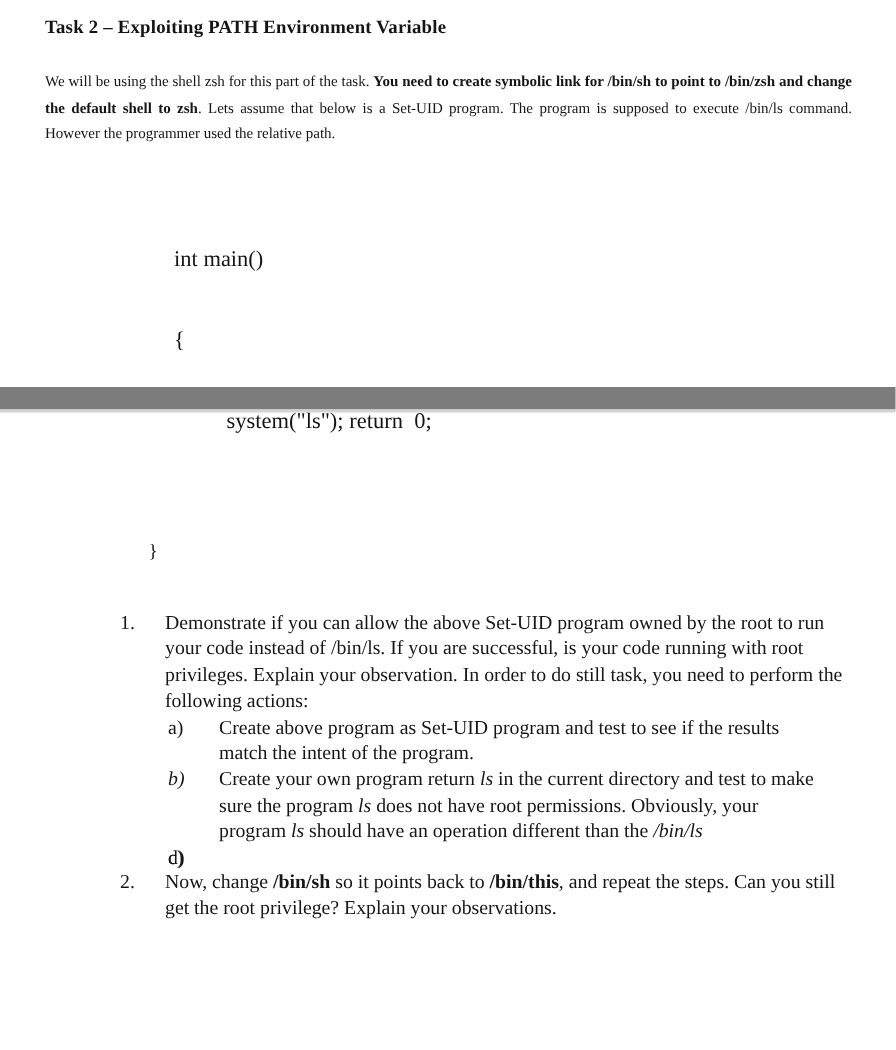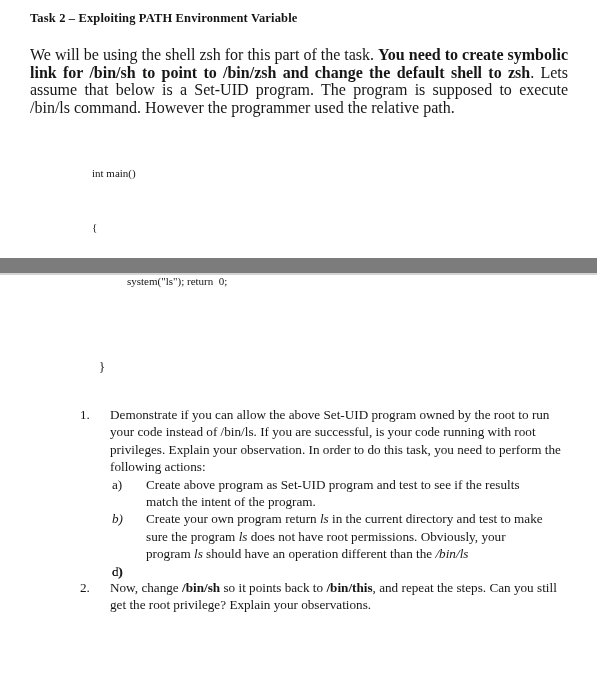--- a/index.html
+++ b/index.html
@@ -35,34 +35,34 @@
     color: #141414;
     white-space: nowrap;
   }
 
   
   .intro-para {
     position: absolute;
     left: 30px;
     top: 46px;
     width: 538px;
-    font-size: 16px;
+    font-size: 10px;
     line-height: 17.6px;
     text-align: justify;
     text-justify: inter-word;
     color: #161616;
   }
   .intro-para .b { font-weight: bold; }
 
   
   .code-block {
     position: absolute;
-    left: 92px;
+    left: 116px;
     top: 128px;
-    font-size: 11px;
+    font-size: 15px;
     line-height: 18px;
     color: #141414;
     white-space: pre;
   }
   .code-line { white-space: pre; }
   .code-line.indented { padding-left: 35px; }
 
   .code-close-brace {
     position: absolute;
     left: 99px;
@@ -167,21 +167,21 @@
 
   <div class="gray-band"></div>
   <div class="gray-band-shadow"></div>
 
   <div class="code-close-brace">}</div>
 
   <div class="list-block">
 
     <div class="num-item">
       <span class="marker">1.</span>
-      <span class="body">Demonstrate if you can allow the above Set-UID program owned by the root to run your code instead of /bin/ls. If you are successful, is your code running with root privileges. Explain your observation. In order to do this task, you need to perform the following actions:</span>
+      <span class="body">Demonstrate if you can allow the above Set-UID program owned by the root to run your code instead of /bin/ls. If you are successful, is your code running with root privileges. Explain your observation. In order to do still task, you need to perform the following actions:</span>
     </div>
 
     <div class="sub-list">
 
       <div class="sub-item">
         <span class="marker">a)</span>
         <span class="body"><span>Create above program as Set-UID program and test to see if the results match the intent of the program.</span></span>
       </div>
 
       <div class="sub-item">

